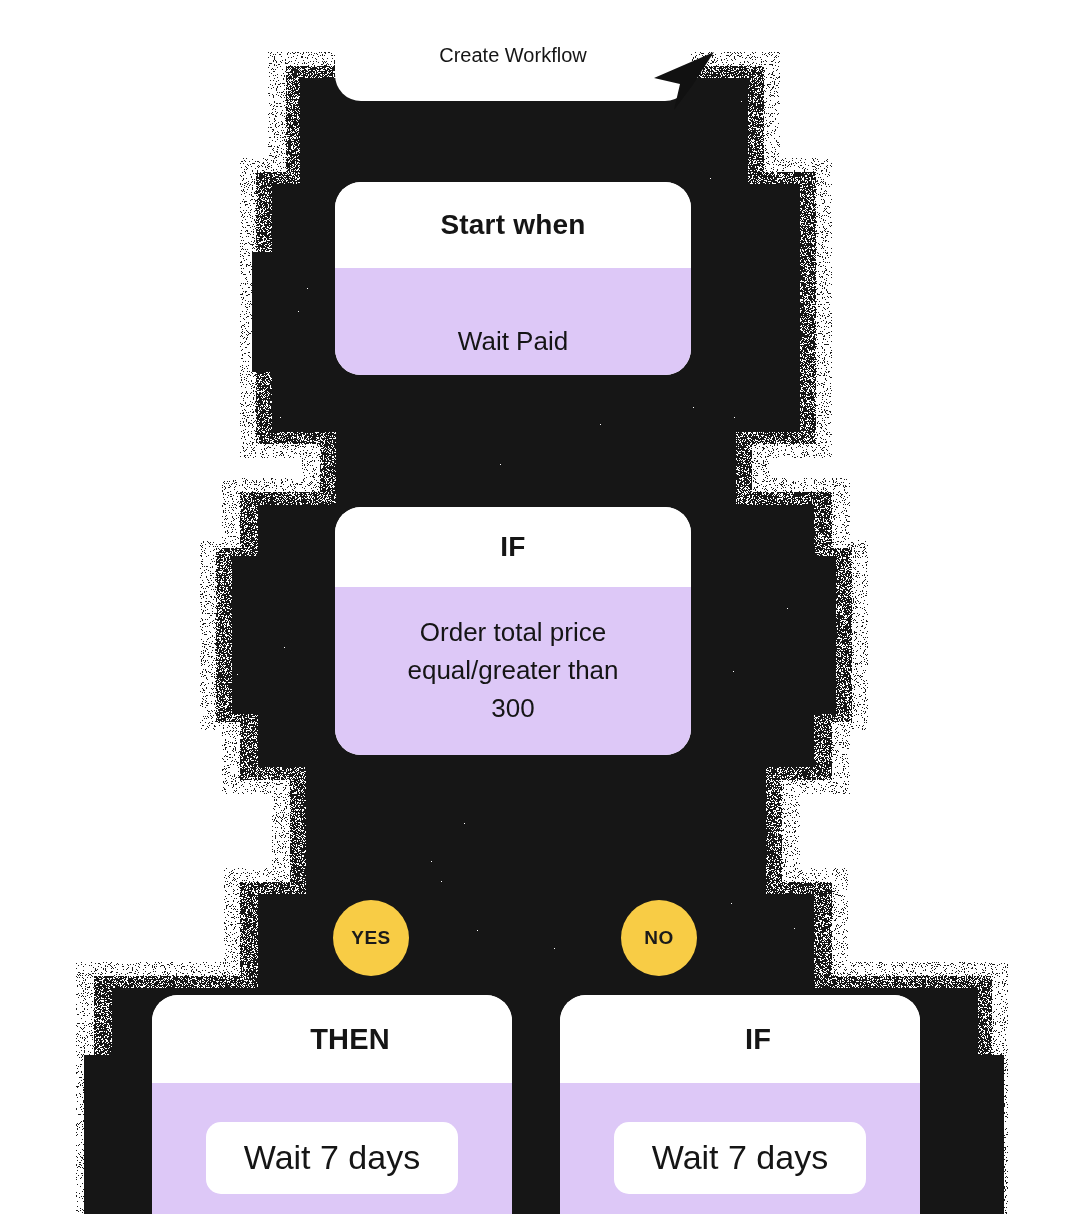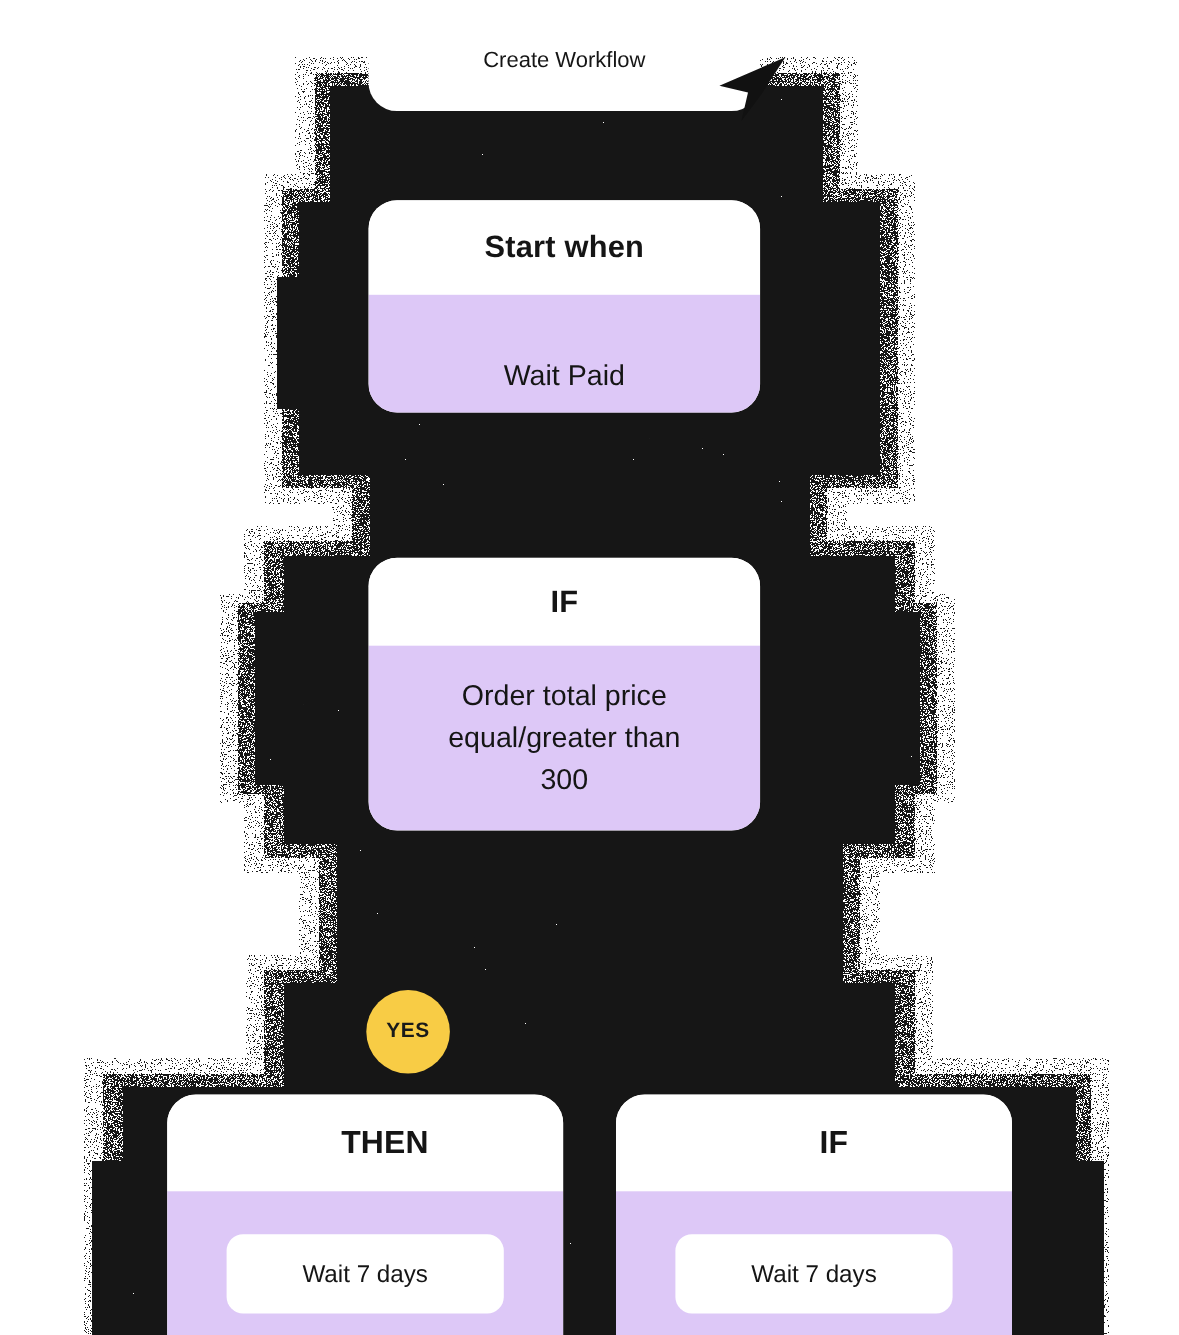--- a/index.html
+++ b/index.html
@@ -74,21 +74,21 @@
   .branch-card .card-body {
     height:192px;
     align-items:flex-start;
     padding-top:39px;
   }
   .action-chip {
     background:#ffffff;
     width:252px; height:72px;
     border-radius:15px;
     display:flex; align-items:center; justify-content:center;
-    font-size:22px;
+    font-size:34px;
   }
 </style>
 </head>
 <body>
 
 <div class="stage">
 
   <svg class="shadow-svg" width="1072" height="1214" viewBox="0 0 1072 1214" aria-hidden="true">
     <defs>
       <filter id="f-spray" x="-3%" y="-3%" width="106%" height="106%">
@@ -164,20 +164,21 @@
   </div>
 
   <div class="card if-card">
     <div class="card-header">IF</div>
     <div class="card-body">
       <span>Order total price equal/greater than 300</span>
     </div>
   </div>
 
   <div class="branch-badge badge-yes">YES</div>
+  <div class="branch-badge badge-no">NO</div>
 
   <div class="card branch-card then-card">
     <div class="card-header">THEN</div>
     <div class="card-body">
       <div class="action-chip">Wait 7 days</div>
     </div>
   </div>
 
   <div class="card branch-card if2-card">
     <div class="card-header">IF</div>

